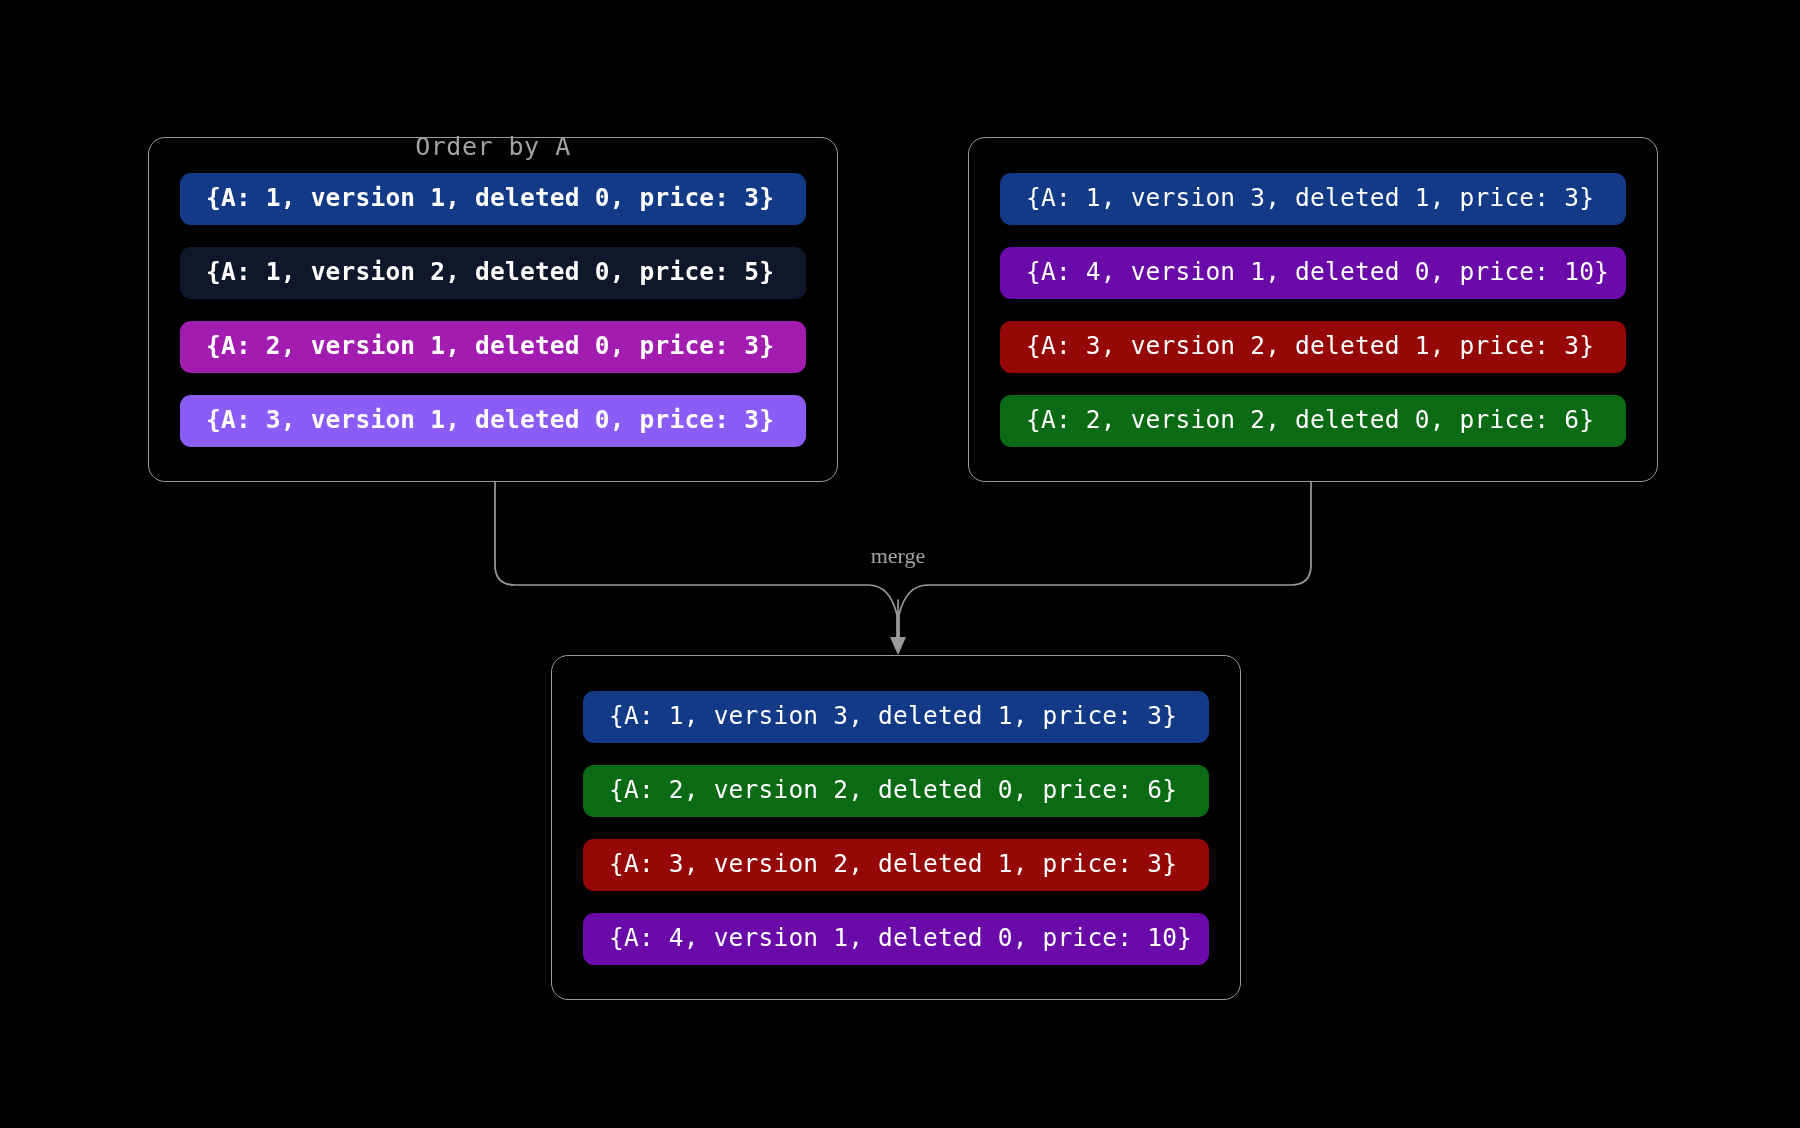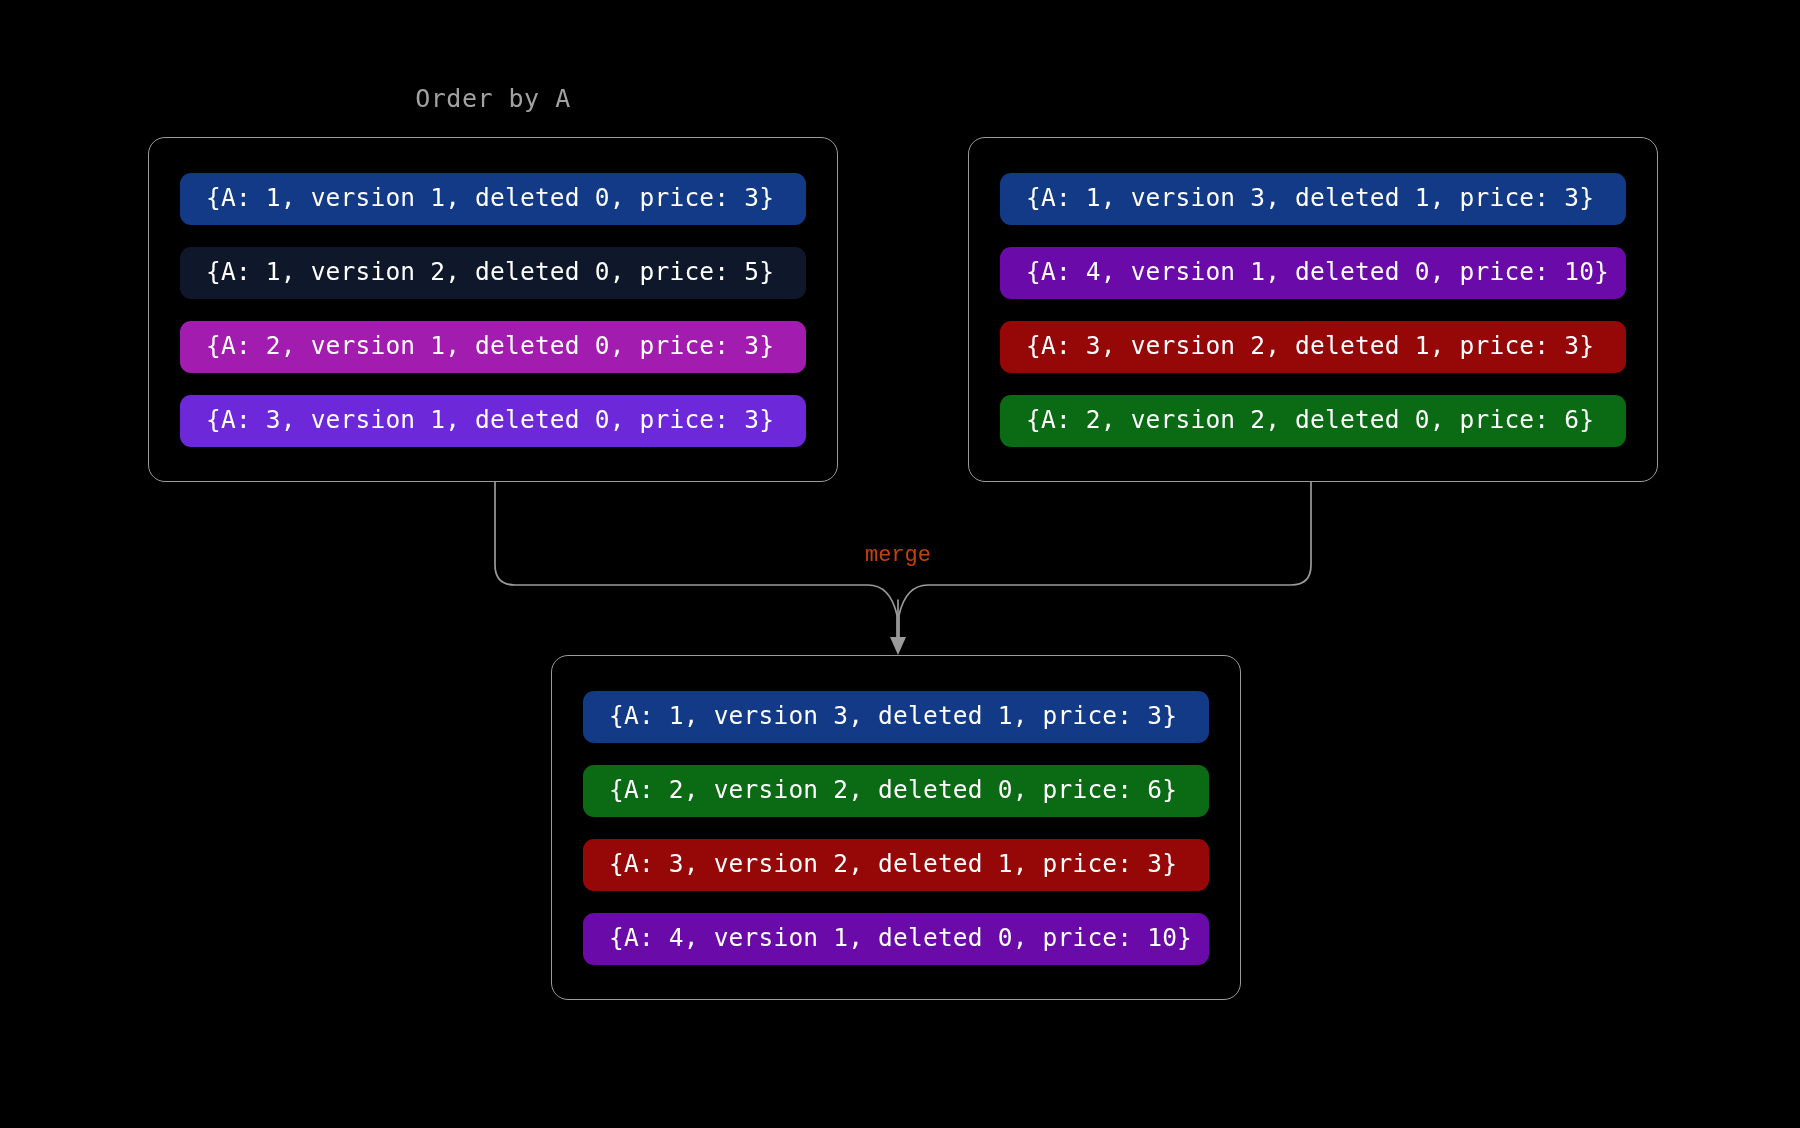--- a/index.html
+++ b/index.html
@@ -34,20 +34,21 @@
 
   
   .group-title {
     position: absolute;
     color: #a2a2a2;
     font-size: 25px;
     letter-spacing: 0.5px;
     white-space: nowrap;
     text-align: center;
     font-family: "DejaVu Sans Mono", "Liberation Mono", monospace;
+    margin-top: 48px;
   }
 
   
   .panel {
     position: absolute;
     box-sizing: border-box;
     border: 1.6px solid #9b9b9b;
     border-radius: 17px;
     background: transparent;
     display: flex;
@@ -71,21 +72,21 @@
     line-height: 1;
     display: flex;
     align-items: center;
     padding-left: 26px;
     white-space: nowrap;
     font-family: "DejaVu Sans Mono", "Liberation Mono", monospace;
     letter-spacing: 0.2px;
   }
 
   
-  #panel-order-by-a { left: 148px; top: 137px; width: 690px; height: 345px; }
+  #panel-order-by-a { left: 148px; top: 137px; width: 690px; height: 345px; font-weight: bold; }
   #panel-data-parts { left: 968px; top: 137px; width: 690px; height: 345px; }
   #panel-merged     { left: 551px; top: 655px; width: 690px; height: 345px; }
 
   #panel-order-by-a .record,
   #panel-data-parts .record,
   #panel-merged .record {
     width: 626px;
     height: 52px;
     margin-bottom: 22px;
   }
@@ -96,24 +97,24 @@
   #title-order-by-a { left: 148px; top: 84px; width: 690px; }
   #title-data-parts { left: 968px; top: 84px; width: 690px; }
 
   
   #merge-label {
     position: absolute;
     left: 818px;
     top: 543px;
     width: 160px;
     text-align: center;
-    color: #c2410c;
+    color: #a3a3a3;
     font-size: 22px;
     white-space: nowrap;
-    font-family: Liberation Mono, monospace;
+    font-family: Liberation Serif, serif;
   }
 </style>
 </head>
 <body>
 
 <div id="stage">
 
   <svg id="connectors" viewBox="0 0 1800 1128" width="1800" height="1128" xmlns="http://www.w3.org/2000/svg">
 
     <path d="M 495 482
@@ -136,21 +137,21 @@
   </svg>
 
   <div class="group-title" id="title-order-by-a">Order by A</div>
 
 
   <div class="panel" id="panel-order-by-a">
     <div class="panel-inner">
       <div class="record" style="background-color: rgb(18, 58, 135);">{A: 1, version 1, deleted 0, price: 3}</div>
       <div class="record" style="background-color: #0f172a;">{A: 1, version 2, deleted 0, price: 5}</div>
       <div class="record" style="background-color: #a21caf;">{A: 2, version 1, deleted 0, price: 3}</div>
-      <div class="record" style="background-color: #6d28d9;">{A: 3, version 1, deleted 0, price: 3}</div>
+      <div class="record" style="background-color: #8b5cf6;">{A: 3, version 1, deleted 0, price: 3}</div>
     </div>
   </div>
 
   <div class="panel" id="panel-data-parts">
     <div class="panel-inner">
       <div class="record" style="background-color: rgb(18, 58, 135);">{A: 1, version 3, deleted 1, price: 3}</div>
       <div class="record" style="background-color: rgb(106, 10, 168);">{A: 4, version 1, deleted 0, price: 10}</div>
       <div class="record" style="background-color: rgb(150, 8, 8);">{A: 3, version 2, deleted 1, price: 3}</div>
       <div class="record" style="background-color: rgb(10, 107, 20);">{A: 2, version 2, deleted 0, price: 6}</div>
     </div>

